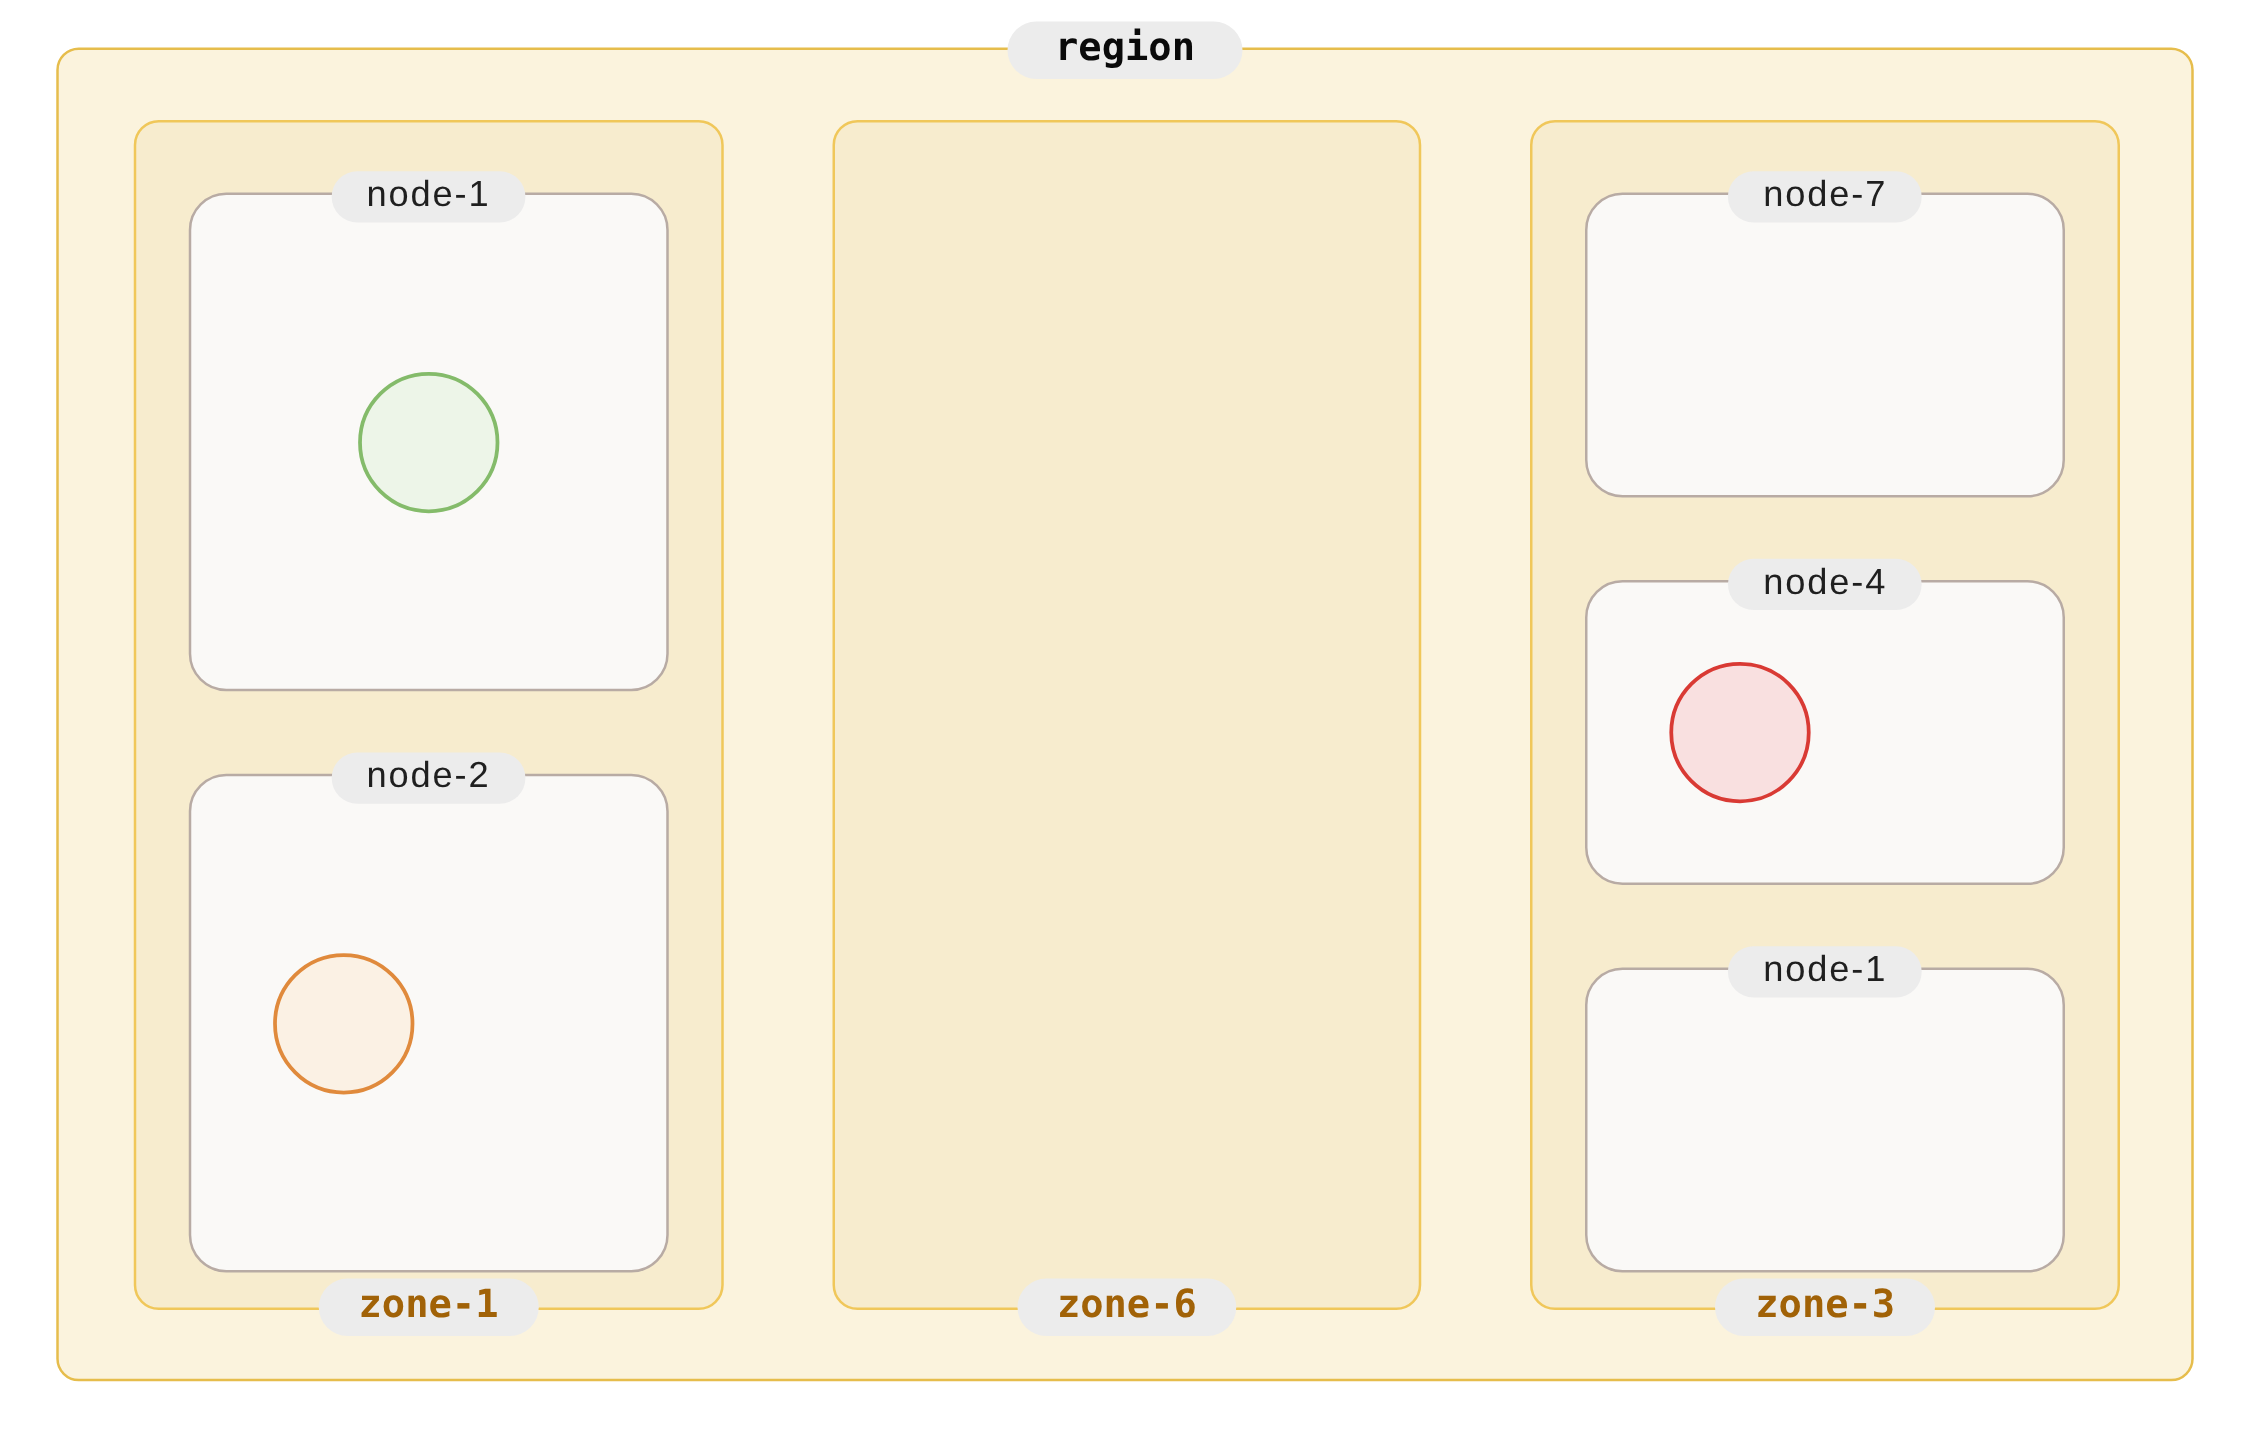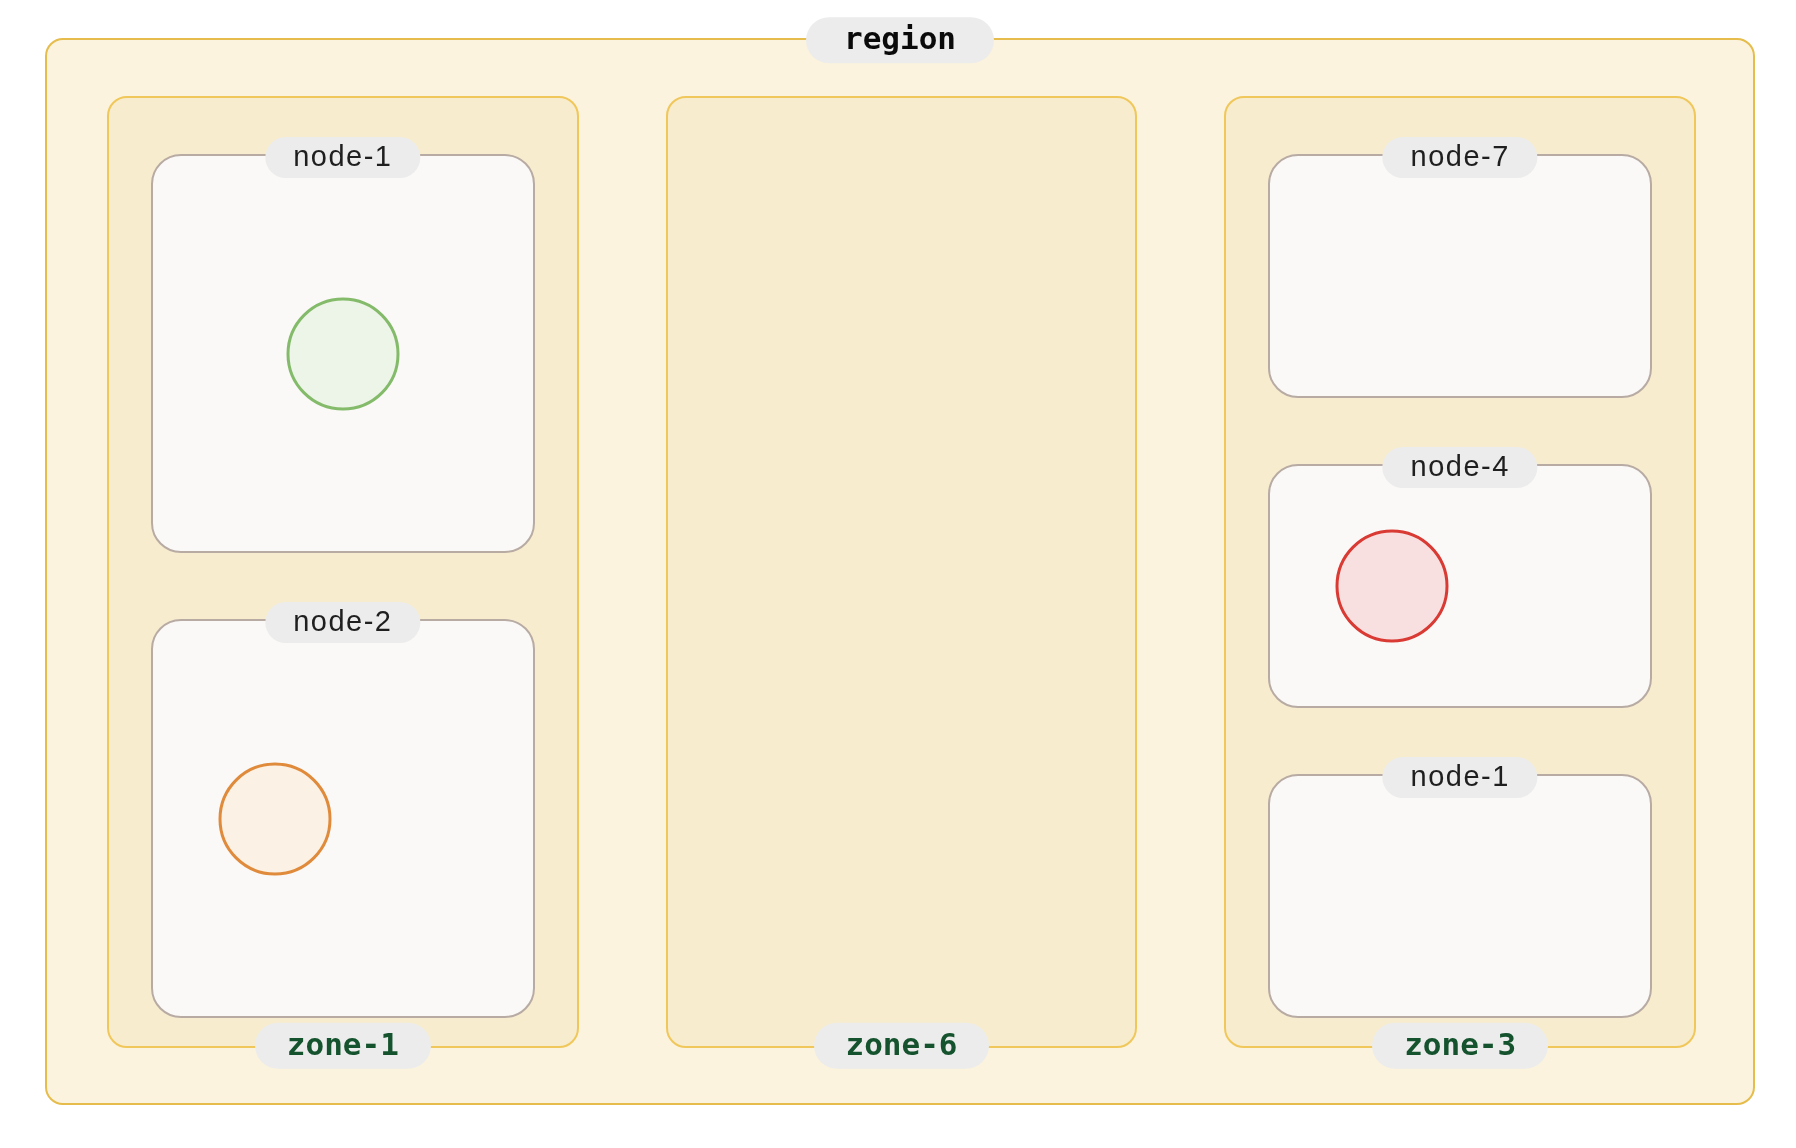--- a/index.html
+++ b/index.html
@@ -78,21 +78,21 @@
     color: #0a0a0a;
     padding: 4px 38px 6px 38px;
   }
 
   .zone-label {
     bottom: 0;
     transform: translate(-50%, 50%);
     font-family: "DejaVu Sans Mono", monospace;
     font-weight: bold;
     font-size: 31px;
-    color: #14532d;
+    color: #a16207;
     padding: 4px 32px 6px 32px;
   }
 
   .node-label {
     top: 0;
     transform: translate(-50%, -46%);
     font-family: "Liberation Sans", sans-serif;
     font-weight: 400;
     font-size: 29px;
     letter-spacing: 1.5px;

